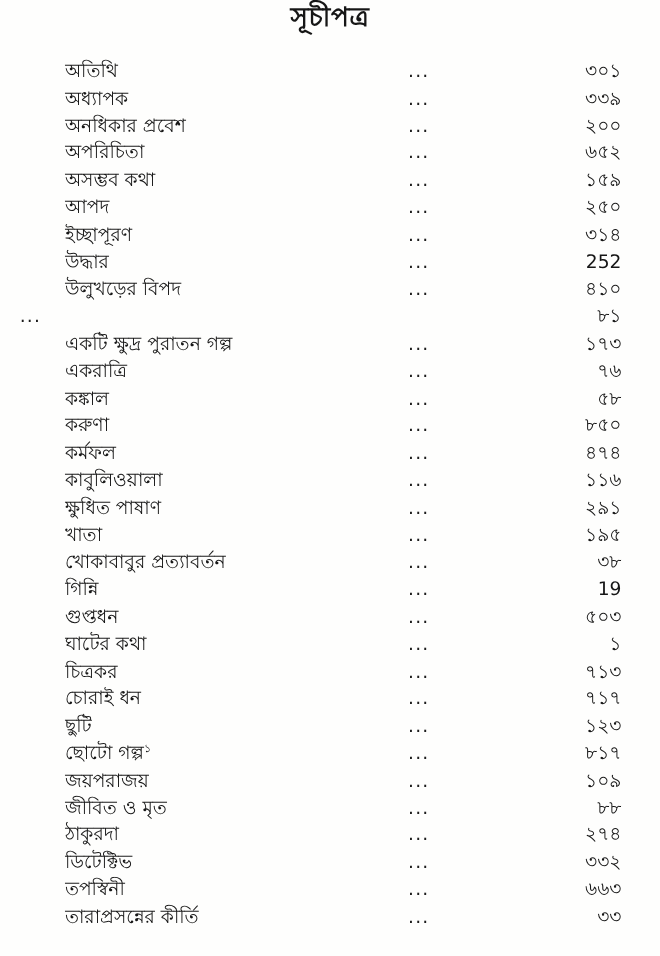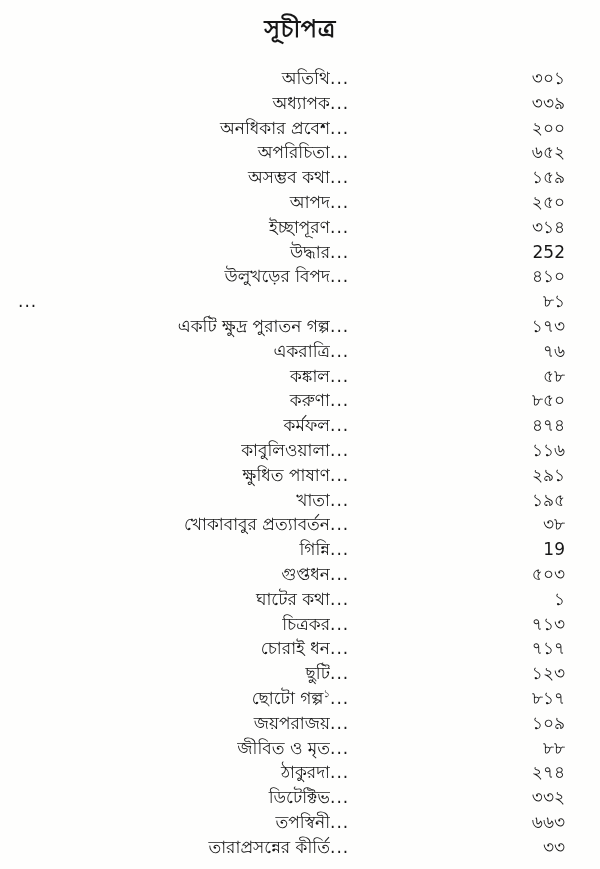--- a/index.html
+++ b/index.html
@@ -15,21 +15,20 @@
     color: #161616;
   }
   .page {
     width: 600px;
     height: 869px;
     background: #fefefd;
     box-sizing: border-box;
   }
   .toc-title {
     margin: 0;
-    padding-top: 13px;
     text-align: center;
     font-size: 24px;
     line-height: 32px;
     font-weight: 700;
     letter-spacing: 0.5px;
   }
   .toc-list {
     margin-top: 21px;
   }
   .toc-row {
@@ -37,21 +36,22 @@
     align-items: baseline;
     height: 24.8px;
     padding: 0 35px 0 18px;
     font-size: 17px;
     line-height: 24.8px;
     white-space: nowrap;
   }
   .entry-title {
     flex: 0 0 312px;
     overflow: hidden;
-    text-align: right;
+    text-align: left;
+    margin-left: 41px;
   }
   .entry-title sup {
     font-size: 10px;
     line-height: 0;
   }
   .dots {
     flex: 0 0 auto;
     letter-spacing: 1px;
     color: #1c1c1c;
   }

